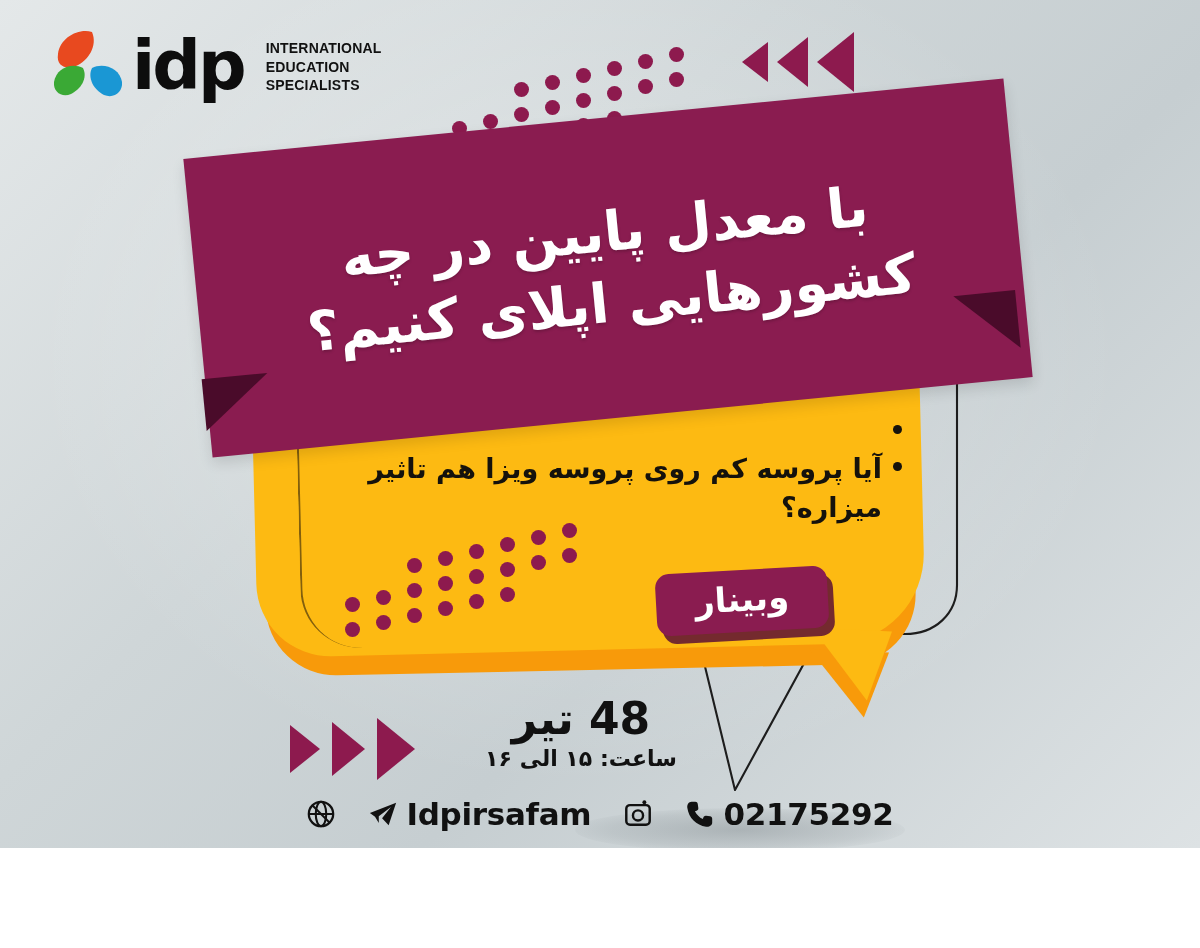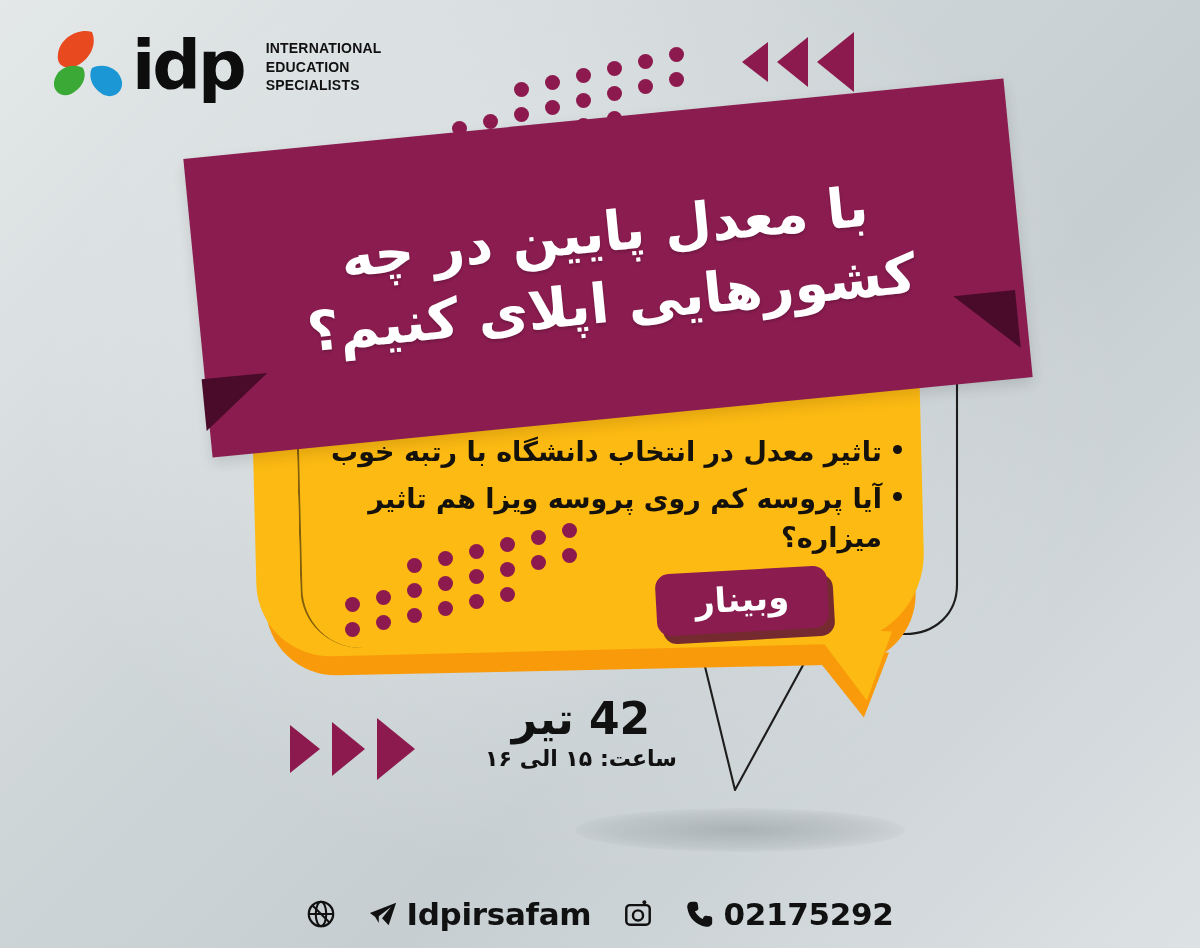--- a/index.html
+++ b/index.html
@@ -3,21 +3,21 @@
 <meta charset="utf-8">
 <style>
   html, body {
     margin: 0;
     padding: 0;
     background: #ffffff;
   }
   .poster {
     position: relative;
     width: 1200px;
-    height: 948px;
+    height: 848px;
     overflow: hidden;
     font-family: "DejaVu Sans", "Liberation Sans", sans-serif;
     background: linear-gradient(135deg, #e4e8e9 0%, #cfd6d8 38%, #c6ced1 62%, #dde2e4 100%);
   }
 
   
   .bg-vignette {
     position: absolute;
     inset: 0;
     background: radial-gradient(ellipse at 48% 42%, rgba(255,255,255,0.35) 0%, rgba(255,255,255,0) 62%);
@@ -437,35 +437,34 @@
     <div class="banner-fold-left"></div>
     <div class="banner-fold-right"></div>
     <div class="banner-title">
       <span>با معدل پایین در چه کشورهایی اپلای کنیم؟</span>
     </div>
   </div>
 
   <div class="bullets">
     <div class="bullet-row">
       <i class="bullet-dot"></i>
-      <span>تاثیر معدل در انتخاب دانشگاه با رتبه خوب</span>
     </div>
     <div class="bullet-row">
       <i class="bullet-dot"></i>
       <span>آیا پروسه کم روی پروسه ویزا هم تاثیر میزاره؟</span>
     </div>
   </div>
 
   <div class="badge-shadow"></div>
   <div class="badge">
     <span>وبینار</span>
   </div>
 
   <div class="date-block">
-    <div class="date-main">42 تیر</div>
+    <div class="date-main">48 تیر</div>
     <div class="date-time">ساعت: ۱۵ الی ۱۶</div>
   </div>
 
   <div class="footer">
 
     <div class="f-item">
       <svg class="f-icon" viewBox="0 0 32 32">
         <circle cx="16" cy="16" r="13" fill="none" stroke="#111" stroke-width="2.4"></circle>
         <ellipse cx="16" cy="16" rx="5.6" ry="13" fill="none" stroke="#111" stroke-width="2.2"></ellipse>
         <line x1="3" y1="16" x2="29" y2="16" stroke="#111" stroke-width="2.2"></line>

